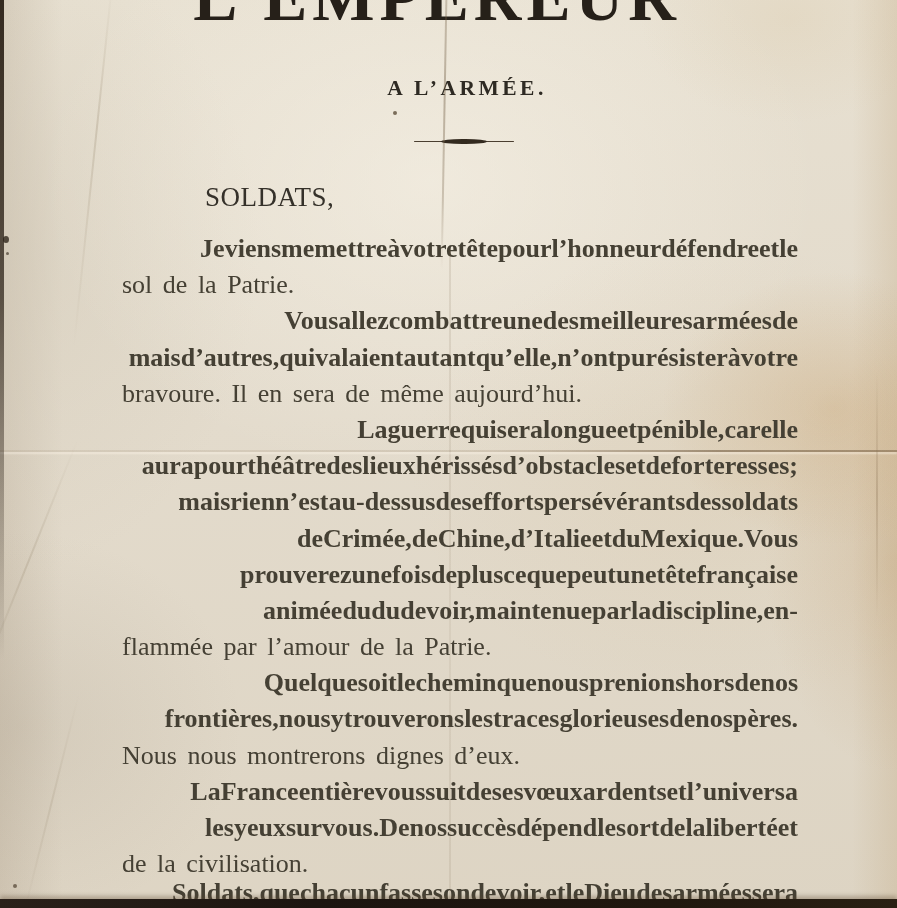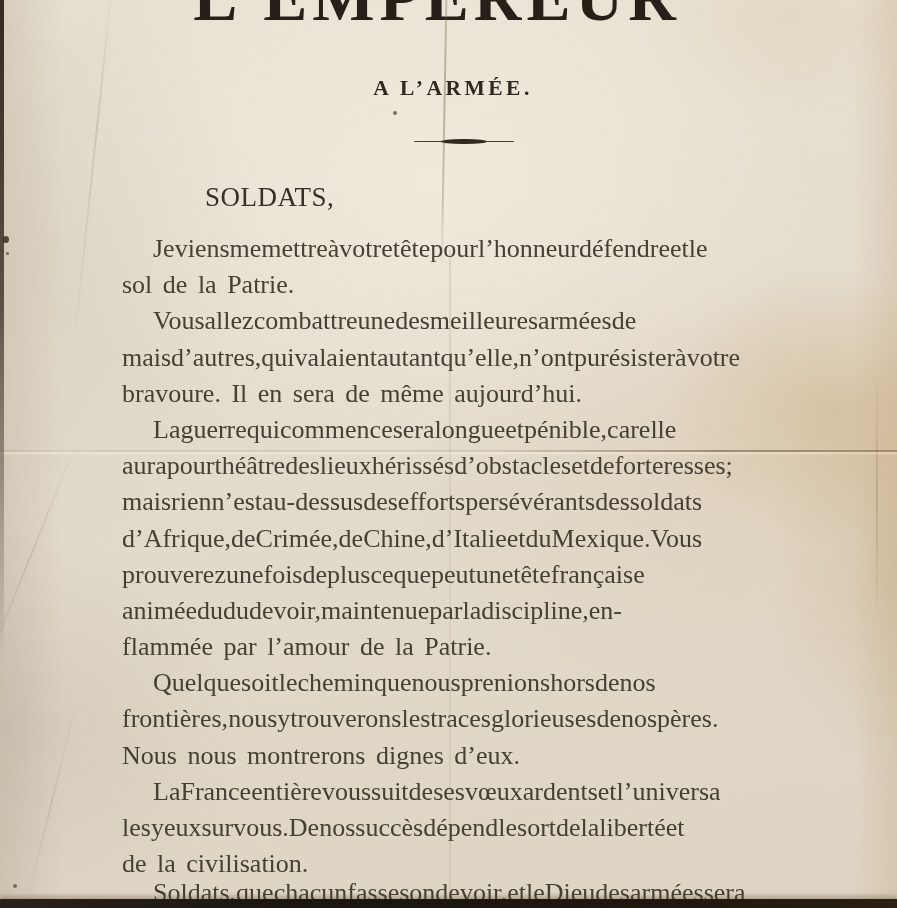--- a/index.html
+++ b/index.html
@@ -18,37 +18,37 @@
       linear-gradient(to right, rgba(168,152,130,0.28) 0, rgba(168,152,130,0) 7%),
       linear-gradient(to left, rgba(188,160,118,0.26) 0, rgba(188,160,118,0) 5%),
       linear-gradient(175deg, #e8e1d2 0%, #e3dbcc 45%, #ddd4c3 100%);
   }
   .title{
     position:absolute; top:-35px; left:437px; transform:translateX(-50%);
     margin:0; font-size:66px; line-height:66px; font-weight:bold;
     letter-spacing:5px; white-space:nowrap; color:#262019;
   }
   .subtitle{
-    position:absolute; top:66px; left:444px; transform:translateX(-50%);
+    position:absolute; top:66px; left:458px; transform:translateX(-50%);
     margin:9px; font-size:21.5px; line-height:26px; font-weight:bold;
     letter-spacing:3.5px; white-space:nowrap; color:#2e2a23;
   }
   .divider{position:absolute; top:138px; left:414px; width:100px; height:8px;}
   .divider .rule{position:absolute; top:3px; left:0; width:100px; height:1.4px; background:#4a3e30; border-radius:1px;}
   .divider .lens{position:absolute; top:1px; left:27px; width:46px; height:5.4px; background:#332a1f; border-radius:50%;}
   .salutation{
     position:absolute; top:182px; left:205px;
     font-size:27px; line-height:30px; letter-spacing:0.5px; color:#35312a; white-space:nowrap;
   }
   .body-text{
     position:absolute; top:231px; left:122px; width:676px;
     font-size:26px; color:#454034;
   }
   .line{height:36.2px; line-height:36.2px; white-space:nowrap;}
-  .line.justify{display:flex; justify-content:flex-start;}
+  .line.justify{display:flex; justify-content:flex-end;font-weight:bold;}
   .line.indent{padding-left:31px;}
   .line:not(.justify){word-spacing:4px;}
   .line:last-child{margin-top:-7px;}
   
   .edge-left{position:absolute; left:0; top:0; width:4px; height:660px;
     background:linear-gradient(to bottom, rgba(38,28,18,0.92) 0%, rgba(38,28,18,0.7) 45%, rgba(38,28,18,0.25) 80%, rgba(38,28,18,0) 100%);}
   .edge-bottom{position:absolute; left:0; bottom:0; width:897px; height:9px;
     background:linear-gradient(to right, #2a211a 0%, #1c1510 35%, #20180f 75%, #2a2013 100%);
     box-shadow:0 -3px 4px rgba(90,70,45,0.35);}
   
@@ -128,21 +128,20 @@
         <span>pu</span>
         <span>résister</span>
         <span>à</span>
         <span>votre</span>
       </div>
       <div class="line">bravoure. Il en sera de même aujourd’hui.</div>
       <div class="line indent justify">
         <span>La</span>
         <span>guerre</span>
         <span>qui</span>
-        <span>commence</span>
         <span>sera</span>
         <span>longue</span>
         <span>et</span>
         <span>pénible,</span>
         <span>car</span>
         <span>elle</span>
       </div>
       <div class="line justify">
         <span>aura</span>
         <span>pour</span>
@@ -160,21 +159,20 @@
         <span>rien</span>
         <span>n’est</span>
         <span>au-dessus</span>
         <span>des</span>
         <span>efforts</span>
         <span>persévérants</span>
         <span>des</span>
         <span>soldats</span>
       </div>
       <div class="line justify">
-        <span>d’Afrique,</span>
         <span>de</span>
         <span>Crimée,</span>
         <span>de</span>
         <span>Chine,</span>
         <span>d’Italie</span>
         <span>et</span>
         <span>du</span>
         <span>Mexique.</span>
         <span>Vous</span>
       </div>

